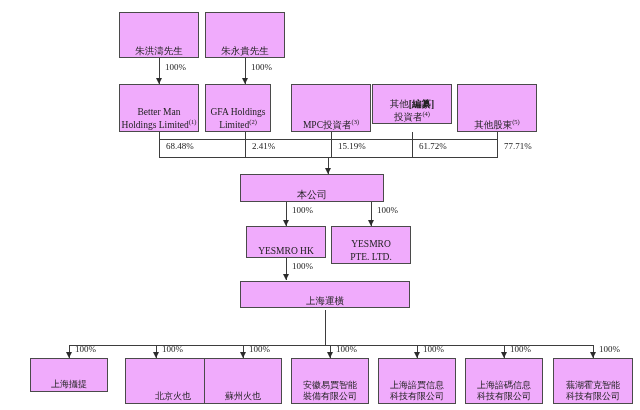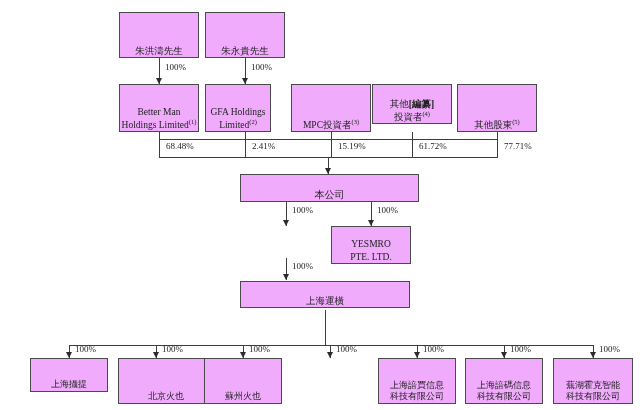--- a/index.html
+++ b/index.html
@@ -68,32 +68,35 @@
 
   <span class="pct" style="left:166px;top:141px">68.48%</span>
   <span class="pct" style="left:252px;top:141px">2.41%</span>
   <span class="pct" style="left:338px;top:141px">15.19%</span>
   <span class="pct" style="left:419px;top:141px">61.72%</span>
   <span class="pct" style="left:504px;top:141px">77.71%</span>
 
   <div class="vl" style="left:328px;top:157px;height:17px"></div>
   <div class="ah" style="left:328px;top:168px"></div>
 
-  <div class="box" style="left:240px;top:174px;width:179px;height:28px;font-size:10px">
+  <div class="box" style="left:240px;top:174px;width:144px;height:28px;font-size:10px">
     <span>本公司</span>
   </div>
 
   <div class="vl" style="left:286px;top:202px;height:24px"></div>
   <div class="ah" style="left:286px;top:220px"></div>
   <span class="pct" style="left:292px;top:205px">100%</span>
 
   <div class="vl" style="left:371px;top:202px;height:24px"></div>
   <div class="ah" style="left:371px;top:220px"></div>
   <span class="pct" style="left:377px;top:205px">100%</span>
 
+  <div class="box" style="left:246px;top:226px;width:80px;height:32px">
+    <span>YESMRO HK</span>
+  </div>
   <div class="box" style="left:331px;top:226px;width:80px;height:38px">
     <span>YESMRO</span>
     <span>PTE. LTD.</span>
   </div>
 
   <div class="vl" style="left:286px;top:258px;height:22px"></div>
   <div class="ah" style="left:286px;top:274px"></div>
   <span class="pct" style="left:292px;top:261px">100%</span>
 
   <div class="box" style="left:240px;top:281px;width:170px;height:27px">
@@ -127,25 +130,29 @@
   <div class="ah" style="left:504px;top:352px"></div>
   <span class="pct" style="left:510px;top:344px">100%</span>
 
   <div class="vl" style="left:593px;top:345px;height:13px"></div>
   <div class="ah" style="left:593px;top:352px"></div>
   <span class="pct" style="left:599px;top:344px">100%</span>
 
   <div class="box small" style="left:30px;top:358px;width:78px;height:34px">
     <span>上海攝提</span>
   </div>
-  <div class="box small" style="left:118px;top:358px;width:96px;height:46px">
+  <div class="box small" style="left:125px;top:358px;width:96px;height:46px">
     <span>北京火也</span>
   </div>
   <div class="box small" style="left:204px;top:358px;width:78px;height:46px">
     <span>蘇州火也</span>
+  </div>
+  <div class="box small" style="left:291px;top:358px;width:78px;height:46px">
+    <span>安徽易買智能</span>
+    <span>裝備有限公司</span>
   </div>
   <div class="box small" style="left:378px;top:358px;width:78px;height:46px">
     <span>上海諳買信息</span>
     <span>科技有限公司</span>
   </div>
   <div class="box small" style="left:465px;top:358px;width:78px;height:46px">
     <span>上海諳碼信息</span>
     <span>科技有限公司</span>
   </div>
   <div class="box small" style="left:553px;top:358px;width:80px;height:46px">

